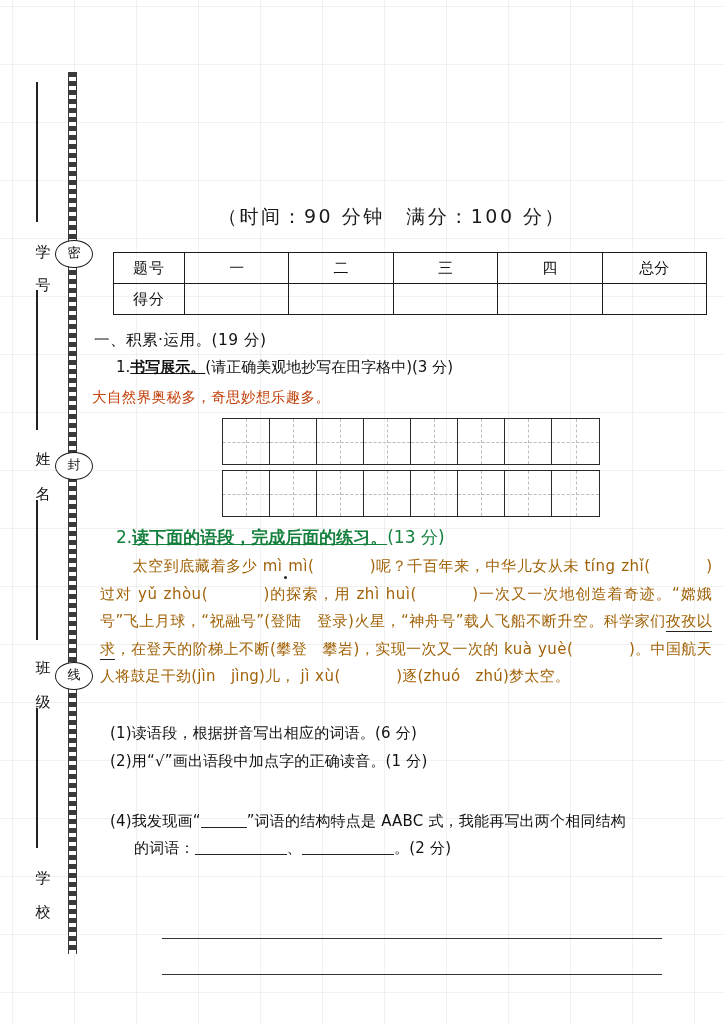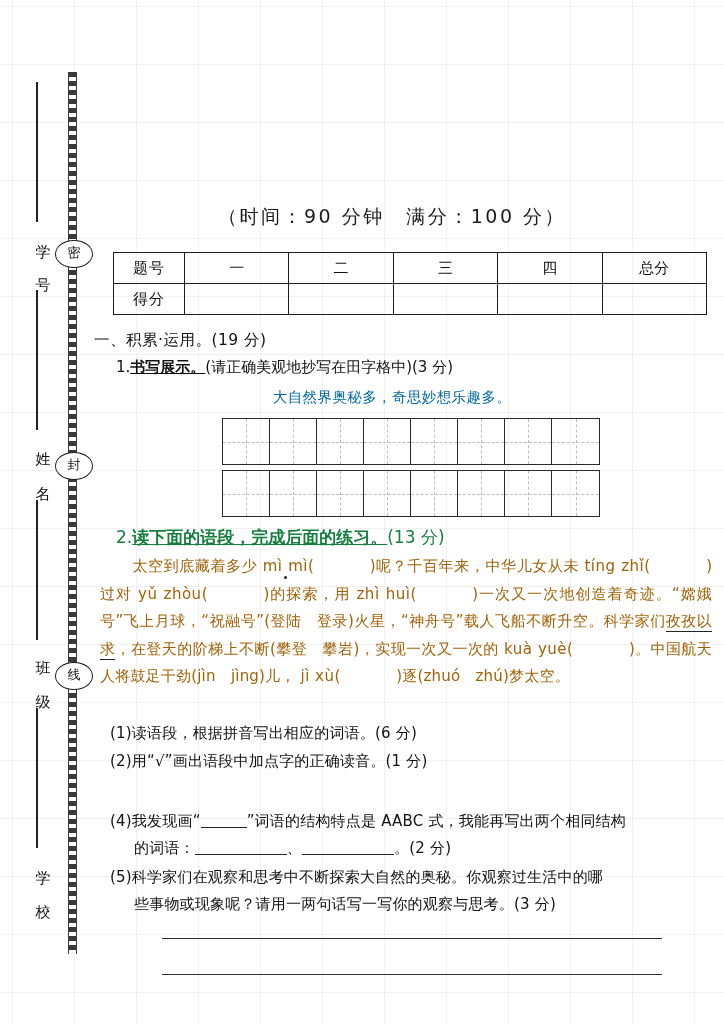--- a/index.html
+++ b/index.html
@@ -149,23 +149,23 @@
     top: 350px;
     font-size: 15px;
     color: #111;
   }
   .b { font-weight: bold; text-decoration: underline; }
   .copy-sentence {
     position: absolute;
     left: 0;
     top: 380px;
     width: 600px;
-    text-align: center;
+    text-align: left;
     font-size: 14.5px;
-    color: #0369a1;
+    color: #c2410c;
     letter-spacing: 0.4px;
   }
 
   
   .tzg {
     position: absolute;
     left: 130px;
     display: flex;
     border: 1.6px solid #2a2a2a;
     box-sizing: content-box;
@@ -361,22 +361,18 @@
     </div>
     <div class="subq s2">
       <span>(2)</span><span>用“√”画出语段中加点字的正确读音。(1 分)</span>
     </div>
 
     <div class="subq s4">
       <span>(4)</span><span>我发现画“</span><span class="fill short"></span><span>”词语的结构特点是 AABC 式，我能再写出两个相同结构</span><br>
       <span class="hang"></span><span>的词语：</span><span class="fill"></span>、<span class="fill"></span><span>。(2 分)</span>
     </div>
 
-    <div class="subq s5">
-      <span>(5)</span><span>科学家们在观察和思考中不断探索大自然的奥秘。你观察过生活中的哪</span><br>
-      <span class="hang"></span><span>些事物或现象呢？请用一两句话写一写你的观察与思考。(3 分)</span>
-    </div>
 
     <div class="ans-line l1"></div>
     <div class="ans-line l2"></div>
 
   </div>
 </div>
 
 </body></html>

